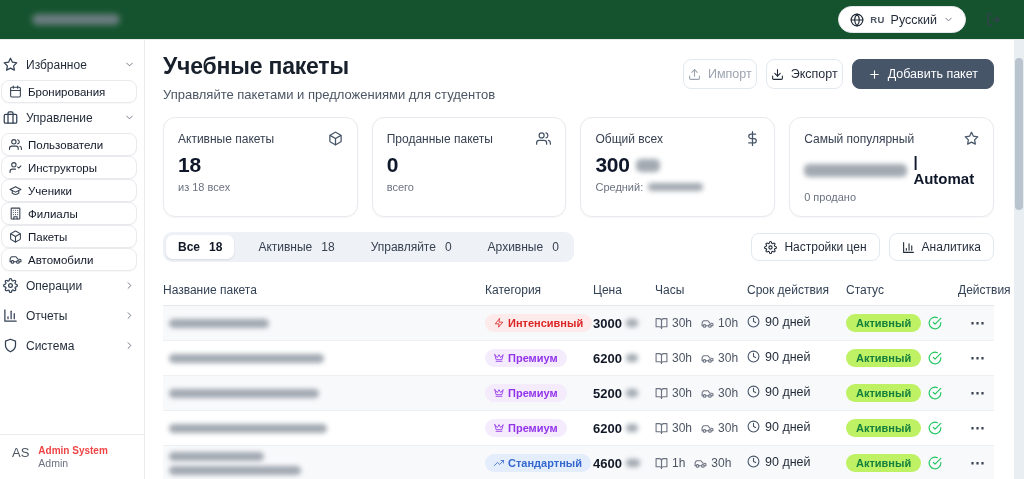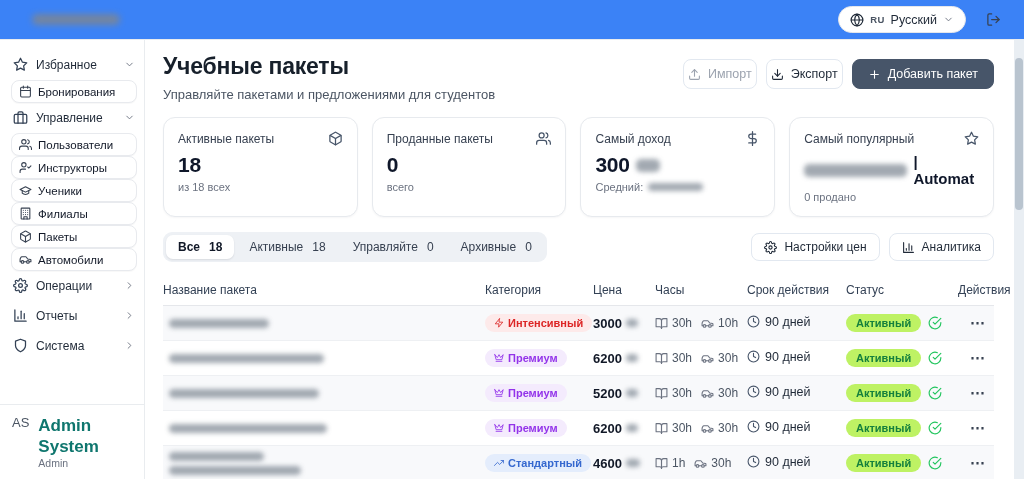--- a/index.html
+++ b/index.html
@@ -1,49 +1,49 @@
 <!DOCTYPE html>
 <html><head>
 <meta charset="utf-8">
 <style>
   * { margin:0; padding:0; box-sizing:border-box; }
   html,body { width:1024px; height:479px; overflow:hidden; background:#fff;
               font-family:"Liberation Sans", sans-serif; color:#1f2937; }
   .page { position:relative; width:1024px; height:479px; overflow:hidden; background:#fff; }
 
   
-  .topbar { position:absolute; top:0; left:0; right:0; height:40px; background:#3b82f6;
+  .topbar { position:absolute; top:0; left:0; right:0; height:40px; background:#14532d;
             border-bottom:1px solid #e9ecef; display:flex; align-items:center; padding:0 18px; z-index:5; }
   .logo-blur { width:88px; height:11px; margin-left:14px; background:#7d8692; border-radius:6px; filter:blur(3px); opacity:.85; }
   .topbar .spacer { flex:1; }
   .lang-chip { display:inline-flex; align-items:center; gap:6px; height:27px; padding:0 11px;
                border:1px solid #e5e7eb; border-radius:14px; background:#fff; font-size:12.5px; color:#1f2937; cursor:pointer; }
   .lang-chip .code { font-size:9.5px; font-weight:700; color:#4b5563; letter-spacing:.3px; }
   .icon { display:inline-flex; align-items:center; justify-content:center; }
   .icon svg { width:100%; height:100%; }
   .i14 { width:14px; height:14px; } .i13 { width:13px; height:13px; }
   .i15 { width:15px; height:15px; } .i11 { width:11px; height:11px; }
   .logout-btn { margin-left:14px; width:26px; height:26px; display:flex; align-items:center; justify-content:center;
                 background:none; border:none; color:#374151; cursor:pointer; }
 
   
   .sidebar { position:absolute; top:40px; left:0; bottom:0; width:145px; background:#fff;
              border-right:1px solid #e9ecef; display:flex; flex-direction:column; z-index:4; }
-  .nav { flex:1; padding:10px 7px 0 11px; overflow:hidden; }
+  .nav { flex:1; padding:10px 7px 0 1px; overflow:hidden; }
   .nav-item { cursor:pointer; }
   .nav-item.section { display:flex; align-items:center; gap:8px; padding:7px 2px; font-size:12px; color:#1f2937; margin-bottom:1px; }
   .nav-item.section .it-icon { width:15px; height:15px; color:#334155; flex:none; }
   .nav-item.section .chev { margin-left:auto; width:11px; height:11px; color:#6b7280; }
   .nav-item.child { flex:1; display:flex; align-items:center; gap:6px; border:1px solid #e8eaee; border-radius:8px;
                     background:#fff; padding:4px 7px; font-size:11.5px; color:#111827;
                     box-shadow:0 1px 1px rgba(16,24,40,.03); }
   .nav-item.child .it-icon { width:13px; height:13px; color:#374151; flex:none; }
   .side-footer { border-top:1px solid #e9ecef; padding:10px 12px; display:flex; gap:9px; }
   .avatar { font-size:13px; color:#4b5563; font-weight:400; }
-  .u-name { font-size:17px; font-weight:700; color:#0f766e; line-height:1.25; }
+  .u-name { font-size:10px; font-weight:700; color:#ef4444; line-height:1.25; }
   .u-role { font-size:10.5px; color:#6b7280; }
 
   
   .main { position:absolute; top:40px; left:145px; right:10px; bottom:0; background:#fff;
           padding:13px 20px 0 18px; overflow:hidden; }
   .page-head { display:flex; align-items:flex-start; justify-content:space-between; }
   h1 { font-size:23px; font-weight:700; color:#17202b; letter-spacing:-.2px; }
   .subtitle { margin-top:7px; font-size:13px; color:#4b5563; }
   .head-actions { display:flex; gap:9px; margin-top:6px; }
   .btn { display:inline-flex; align-items:center; gap:7px; height:30px; padding:0 4px; border-radius:8px;
@@ -63,21 +63,21 @@
   .stat-value { display:flex; align-items:center; gap:6px; margin-top:7px; min-height:24px; }
   .stat-value .num { font-size:21px; font-weight:700; color:#0f172a; letter-spacing:-.3px; }
   .stat-value .suffix { font-size:15px; font-weight:700; color:#0f172a; }
   .stat-sub { display:flex; align-items:center; gap:5px; margin-top:3px; font-size:11px; color:#6b7280; min-height:13px; }
 
   .blur { display:inline-block; background:#8b949e; border-radius:5px; filter:blur(2.5px); opacity:.8; }
   .h8 { height:8px; } .h9 { height:9px; } .h13 { height:13px; }
 
   
   .filter-row { margin-top:15px; display:flex; align-items:center; justify-content:space-between; }
-  .tabs { display:inline-flex; gap:3px; background:#eef1f5; border-radius:9px; padding:3px; }
+  .tabs { display:inline-flex; gap:12px; background:#eef1f5; border-radius:9px; padding:3px; }
   .tab { display:flex; align-items:center; gap:9px; padding:5px 12px; border-radius:7px; font-size:12px;
          color:#374151; cursor:pointer; font-weight:500; }
   .tab.active { background:#fff; box-shadow:0 1px 2px rgba(16,24,40,.10); color:#111827; font-weight:600; }
   .filter-btns { display:flex; gap:9px; }
   .btn.small { height:28px; padding:0 12px; font-size:12px; }
 
   
   .table { margin-top:12px; }
   .t-head, .t-row { display:grid; grid-template-columns:322px 108px 62px 92px 99px 112px 1fr; align-items:center; }
   .t-head { padding:9px 0 8px; border-bottom:1px solid #e5e7eb; }
@@ -436,21 +436,21 @@
 
           </div>
           <div class="stat-sub">
 
             <span>всего</span>
           </div>
         </div>
 
         <div class="stat-card">
           <div class="stat-top">
-            <span class="stat-label">Самый доход</span>
+            <span class="stat-label">Общий всех</span>
             <span class="icon i15">
               <svg viewBox="0 0 24 24" fill="none" stroke="currentColor" stroke-width="2" stroke-linecap="round" stroke-linejoin="round">
                 <line x1="12" y1="1" x2="12" y2="23"></line>
                 <path d="M17 5H9.5a3.5 3.5 0 0 0 0 7h5a3.5 3.5 0 0 1 0 7H6"></path>
               </svg>
             </span>
           </div>
           <div class="stat-value">
             <span class="num">300</span>
             <span class="blur h13" style="width: 24px;"></span>

